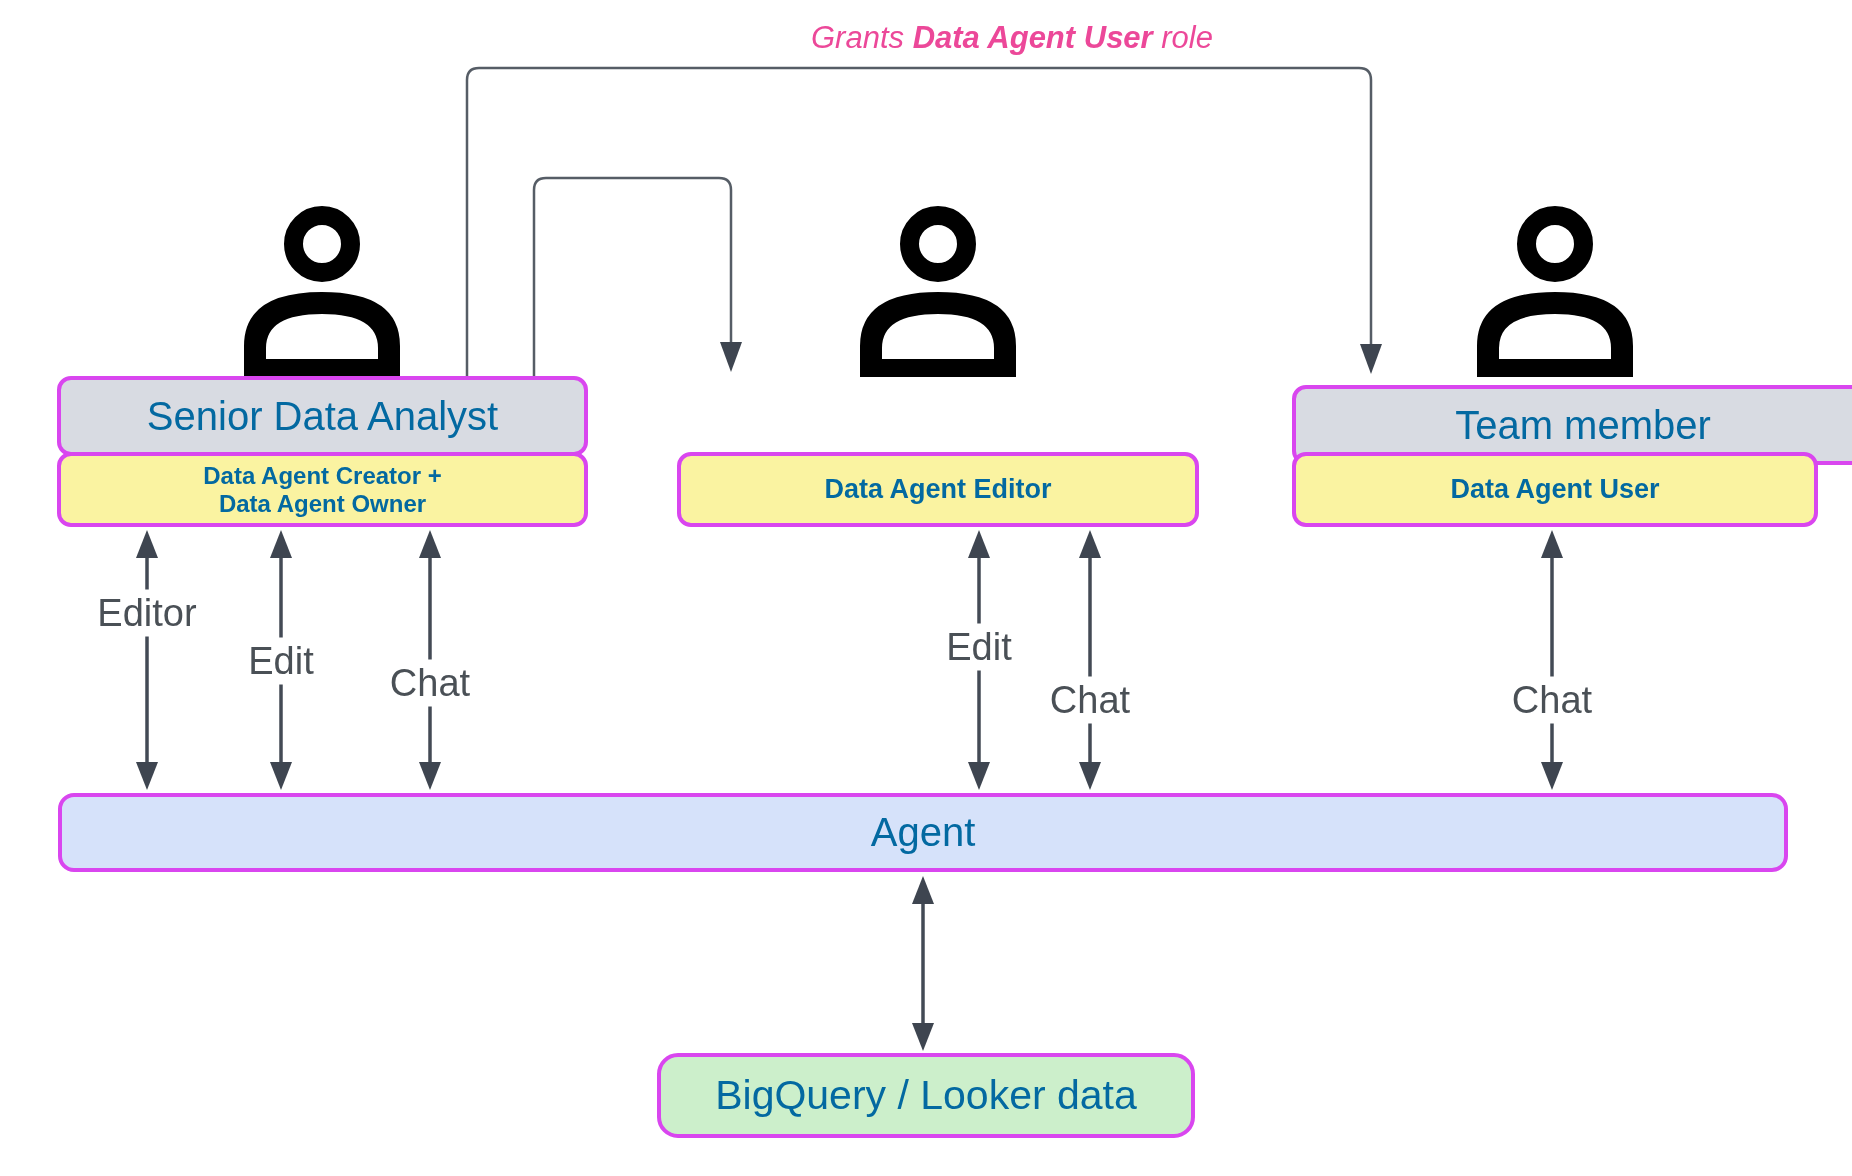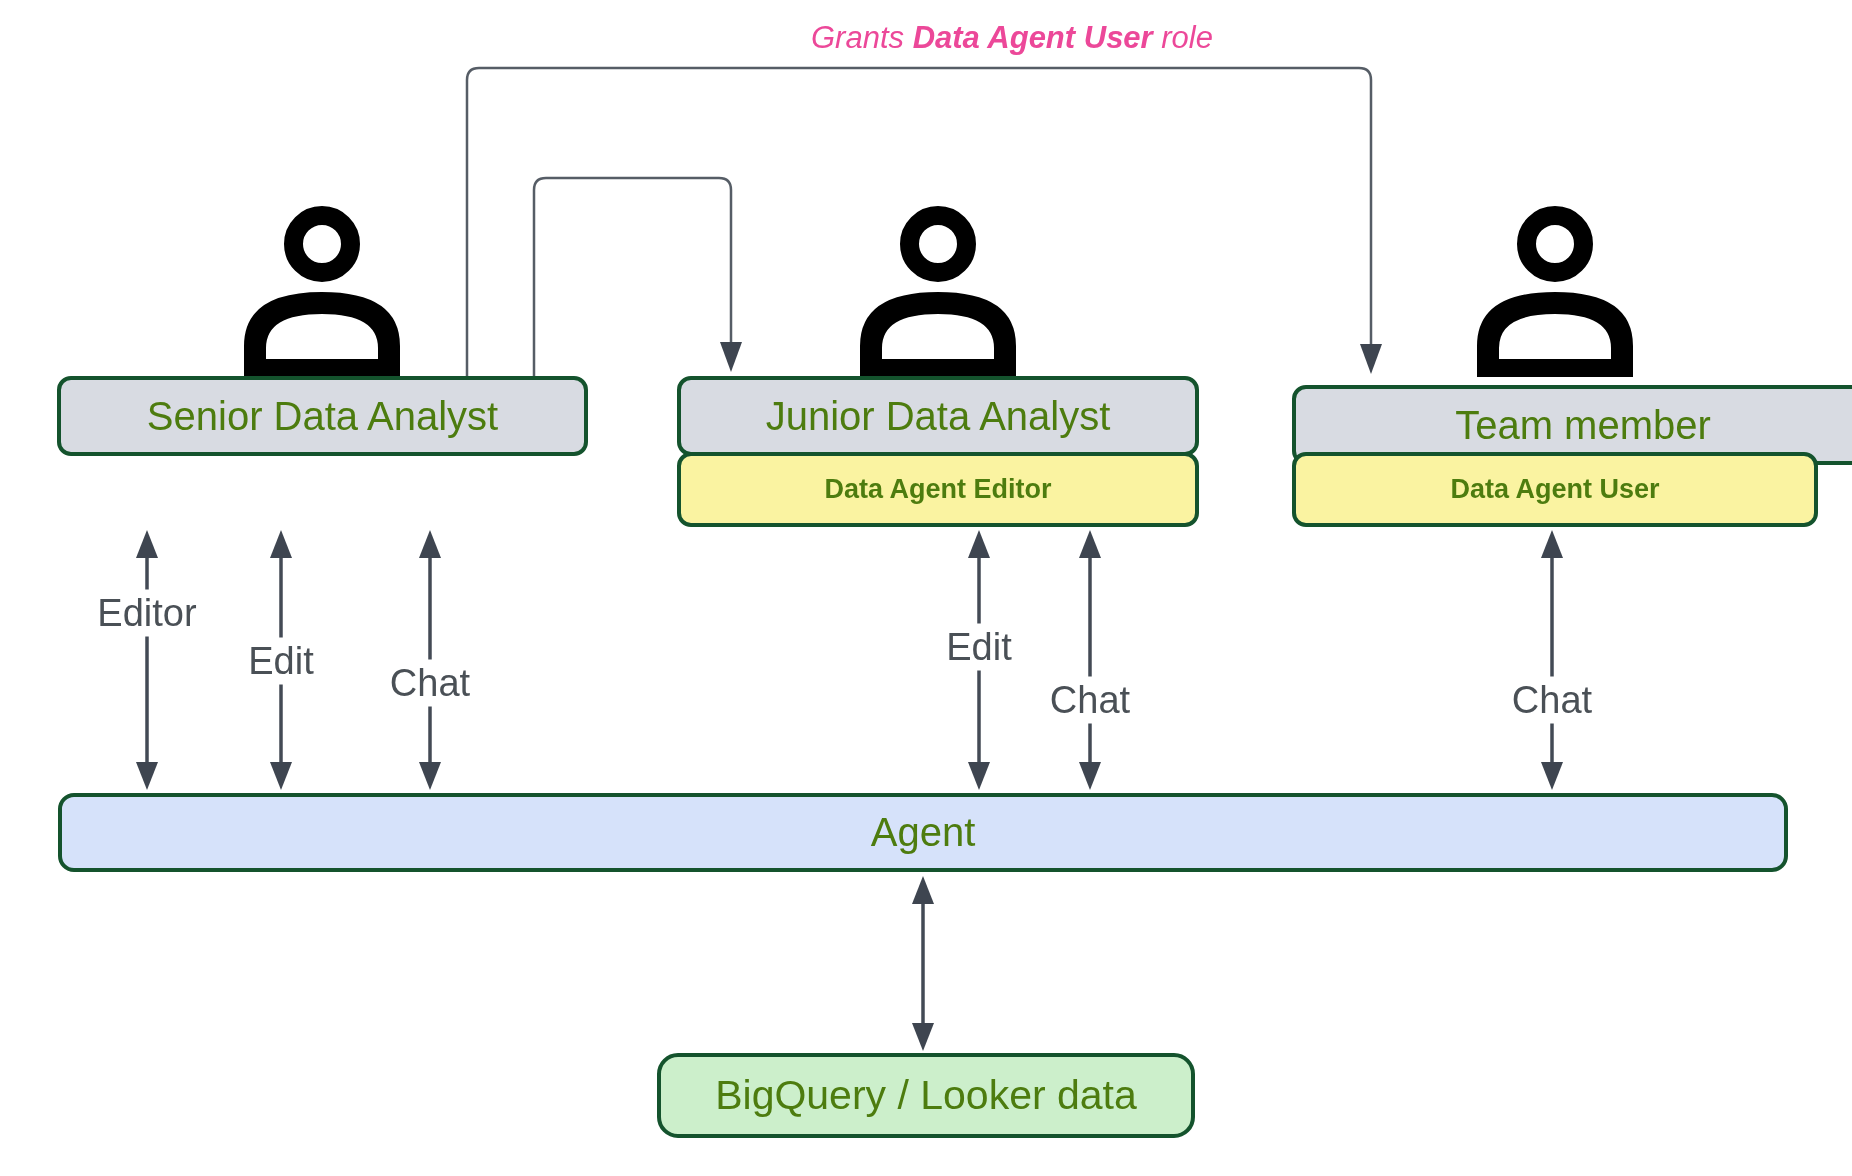--- a/index.html
+++ b/index.html
@@ -18,26 +18,26 @@
   .connector polygon { fill: #3e4550; }
 
   
   .arrow line { stroke: #434a55; stroke-width: 3.5; }
   .arrow polygon { fill: #3e4550; }
 
   
   .box {
     position: absolute;
     box-sizing: border-box;
-    border: 4px solid #14532d;
+    border: 4px solid #d946ef;
     display: flex;
     align-items: center;
     justify-content: center;
     text-align: center;
-    color: #4d7c0f;
+    color: #0369a1;
   }
   .actor-box   { background: #d8dbe2; border-radius: 14px; font-size: 40px; }
   .role-box    { background: #faf3a1; border-radius: 14px; font-weight: bold; }
   .role-box.single { font-size: 27px; }
   .role-box.double { font-size: 24px; line-height: 28px; }
   .agent-box   { background: #d6e2fa; border-radius: 16px; font-size: 40px; }
   .data-box    { background: #ccefcb; border-radius: 21px; font-size: 41px; }
 
   
   .action-label {
@@ -135,24 +135,25 @@
     <path fill="#000" fill-rule="evenodd" d="M7 171 L7 140 Q7 86 85 86 Q163 86 163 140 L163 171 Z M29 153 L29 142 Q29 108 85 108 Q141 108 141 142 L141 153 Z"></path>
   </svg>
   <svg class="person" style="left:1470px; top:206px;" viewBox="0 0 170 171">
     <circle cx="85" cy="38" r="28.5" fill="none" stroke="#000" stroke-width="19"></circle>
     <path fill="#000" fill-rule="evenodd" d="M7 171 L7 140 Q7 86 85 86 Q163 86 163 140 L163 171 Z M29 153 L29 142 Q29 108 85 108 Q141 108 141 142 L141 153 Z"></path>
   </svg>
 
   <div class="box actor-box" style="left:57px; top:376px; width:531px; height:80px;">
     <span>Senior Data Analyst</span>
   </div>
+  <div class="box role-box double" style="left:57px; top:452px; width:531px; height:75px; flex-direction:column;">
+    <span>Data Agent Creator +</span>
+    <span>Data Agent Owner</span>
+  </div>
 
-  <div class="box actor-box" style="left:677px; top:376px; width:522px; height:80px;">
-    <span>Junior Data Analyst</span>
-  </div>
   <div class="box role-box single" style="left:677px; top:452px; width:522px; height:75px;">
     <span>Data Agent Editor</span>
   </div>
 
   <div class="box actor-box" style="left:1292px; top:385px; width:582px; height:80px;">
     <span>Team member</span>
   </div>
   <div class="box role-box single" style="left:1292px; top:452px; width:526px; height:75px;">
     <span>Data Agent User</span>
   </div>

